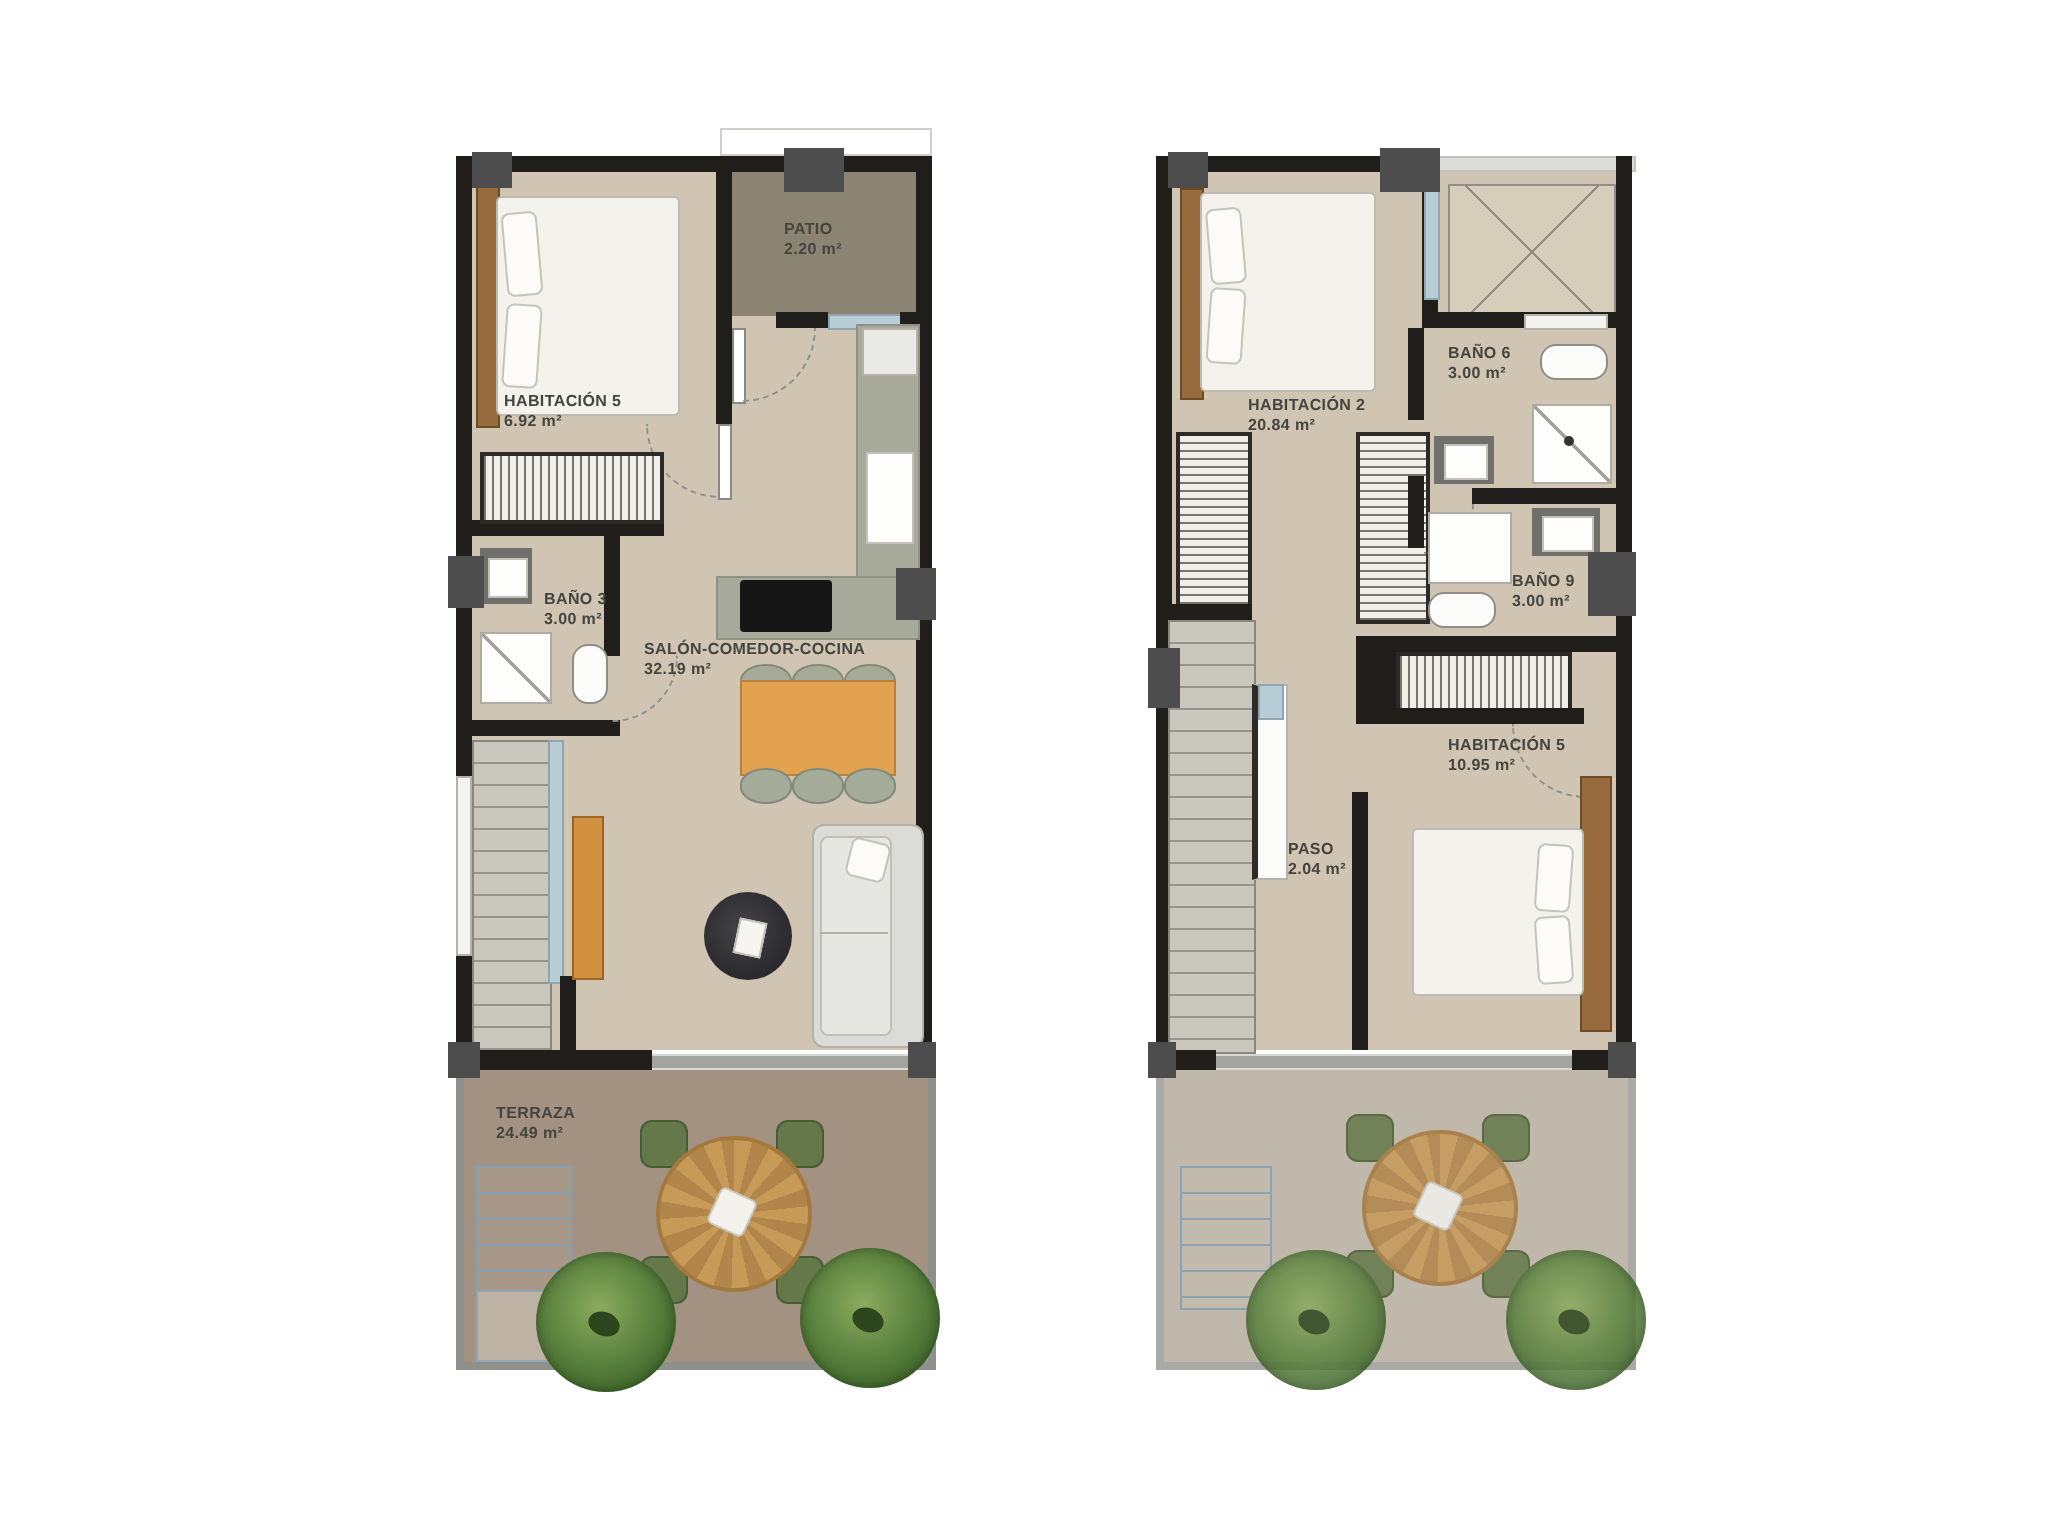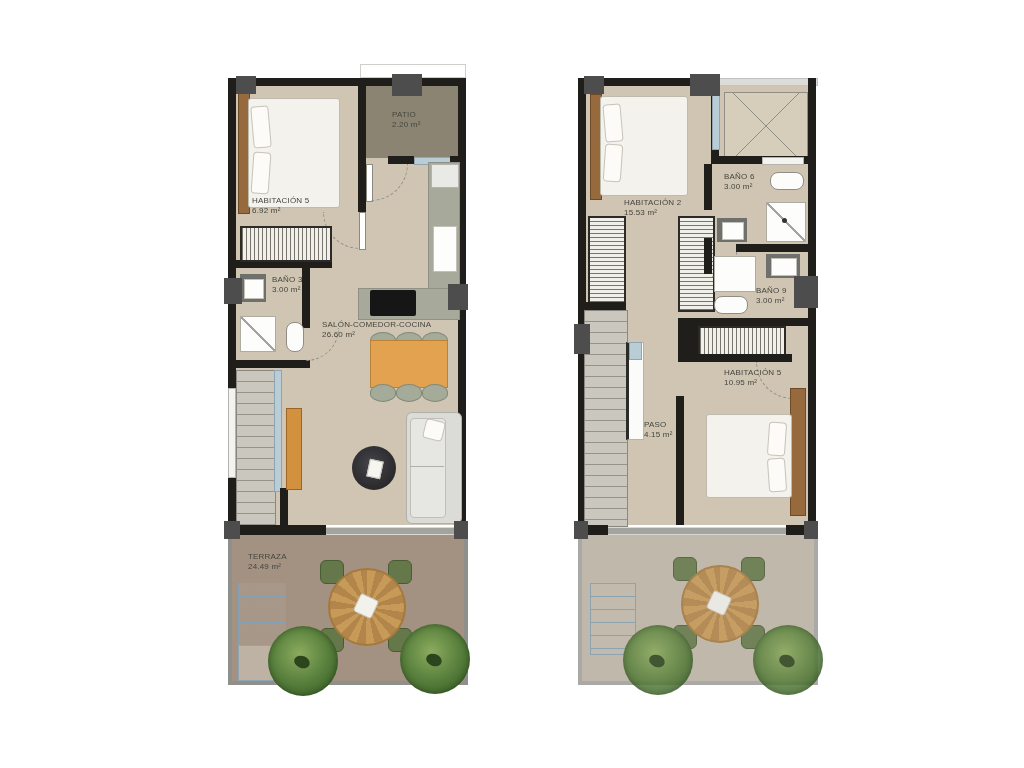--- a/index.html
+++ b/index.html
@@ -3,21 +3,21 @@
 <meta charset="utf-8">
 <style>
   html,body{margin:0;padding:0;background:#ffffff;width:1024px;height:768px;overflow:hidden;
     font-family:"Liberation Sans", sans-serif;}
   .plan{position:absolute;width:240px;height:612px;}
   .abs{position:absolute;}
   .wall{position:absolute;background:#1f1e1b;}
   .pillar{position:absolute;background:#4d4d4d;}
   .floor{position:absolute;background:#cfc5b2;}
   .lbl{position:absolute;font-size:8px;line-height:1.3;color:#45453f;letter-spacing:.2px;
-    white-space:nowrap;font-weight:400;}
+    white-space:nowrap;font-weight:700;}
   .hatch-v{position:absolute;background:#f1efe9 repeating-linear-gradient(90deg,#77756e 0 1px,transparent 1px 4px);border:2px solid #2b2a27;}
   .hatch-h{position:absolute;background:#f1efe9 repeating-linear-gradient(0deg,#77756e 0 1px,transparent 1px 4px);border:2px solid #2b2a27;}
   .stairs{position:absolute;background:repeating-linear-gradient(180deg,#cac7bf 0 10px,#96938a 10px 11px);border:1px solid #8a877e;}
   .stairsb{position:absolute;background:repeating-linear-gradient(180deg,rgba(255,255,255,.05) 0 12px,#83a0b4 12px 13px);border:1px solid #83a0b4;}
   .winb{position:absolute;background:#b9cdd6;border:1px solid #8fa5b2;}
   .winw{position:absolute;background:#f3f3ef;border:1px solid #b5b3ab;}
   .bedm{position:absolute;background:#f4f2ec;border:1px solid #bdbab0;border-radius:3px;}
   .hb{position:absolute;background:#976a3e;border:1px solid #6e4a27;}
   .pillow{position:absolute;background:#fcfbf7;border:1px solid #c6c3b9;border-radius:4px;}
   .shower{position:absolute;background:#fdfdfb;border:1px solid #aeaca2;
@@ -141,27 +141,27 @@
   <div class="pillar" style="left:226px;top:443px;width:14px;height:18px;"></div>
 
   <div class="lbl" style="left:24px;top:118px;">
     <div>HABITACIÓN 5</div>
     <div>6.92 m²</div>
   </div>
   <div class="lbl" style="left:164px;top:32px;">
     <div>PATIO</div>
     <div>2.20 m²</div>
   </div>
-  <div class="lbl" style="left:44px;top:197px;">
+  <div class="lbl" style="left:44px;top:217px;">
     <div>BAÑO 3</div>
     <div>3.00 m²</div>
   </div>
   <div class="lbl" style="left:94px;top:242px;">
     <div>SALÓN-COMEDOR-COCINA</div>
-    <div>26.60 m²</div>
+    <div>32.19 m²</div>
   </div>
   <div class="lbl" style="left:20px;top:474px;">
     <div>TERRAZA</div>
     <div>24.49 m²</div>
   </div>
 </div>
 
 <div class="plan" style="left:578px;top:78px;">
 
   <div class="floor" style="left:7px;top:7px;width:226px;height:440px;"></div>
@@ -242,31 +242,31 @@
 
   <div class="pillar" style="left:6px;top:-2px;width:20px;height:18px;"></div>
   <div class="pillar" style="left:112px;top:-4px;width:30px;height:22px;"></div>
   <div class="pillar" style="left:-4px;top:246px;width:16px;height:30px;"></div>
   <div class="pillar" style="left:216px;top:198px;width:24px;height:32px;"></div>
   <div class="pillar" style="left:-4px;top:443px;width:14px;height:18px;"></div>
   <div class="pillar" style="left:226px;top:443px;width:14px;height:18px;"></div>
 
   <div class="lbl" style="left:46px;top:120px;">
     <div>HABITACIÓN 2</div>
-    <div>15.53 m²</div>
+    <div>20.84 m²</div>
   </div>
   <div class="lbl" style="left:146px;top:94px;">
     <div>BAÑO 6</div>
     <div>3.00 m²</div>
   </div>
   <div class="lbl" style="left:178px;top:208px;">
     <div>BAÑO 9</div>
     <div>3.00 m²</div>
   </div>
   <div class="lbl" style="left:146px;top:290px;">
     <div>HABITACIÓN 5</div>
     <div>10.95 m²</div>
   </div>
   <div class="lbl" style="left:66px;top:342px;">
     <div>PASO</div>
-    <div>4.15 m²</div>
+    <div>2.04 m²</div>
   </div>
 </div>
 
 </body></html>

